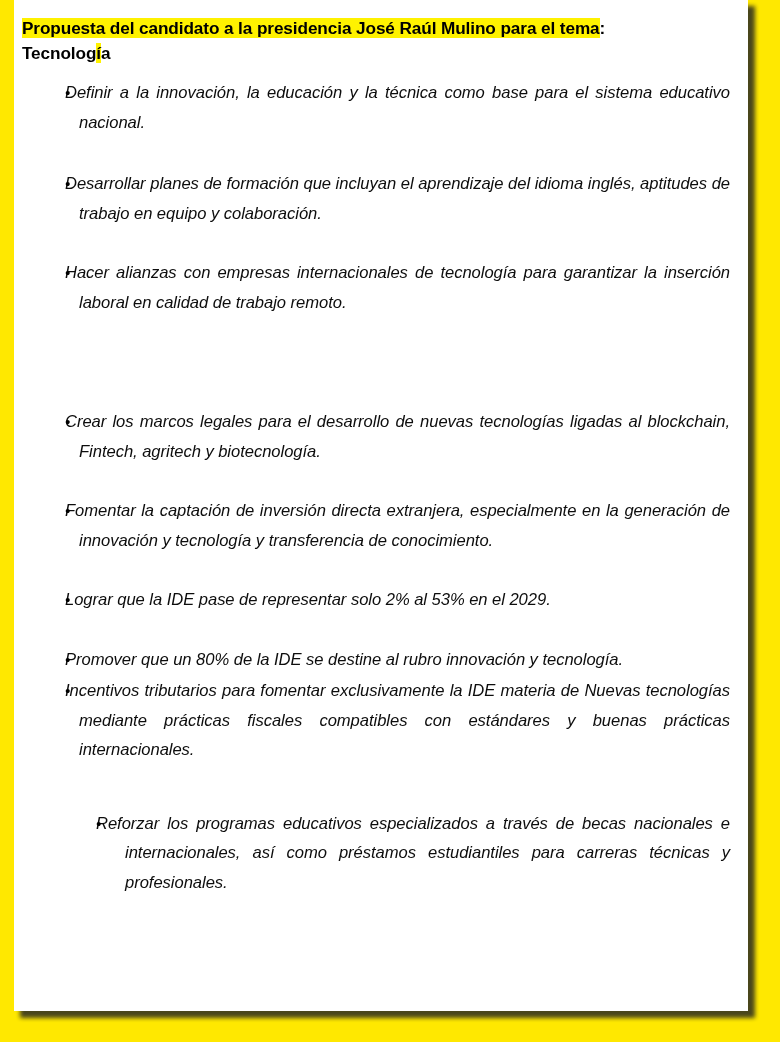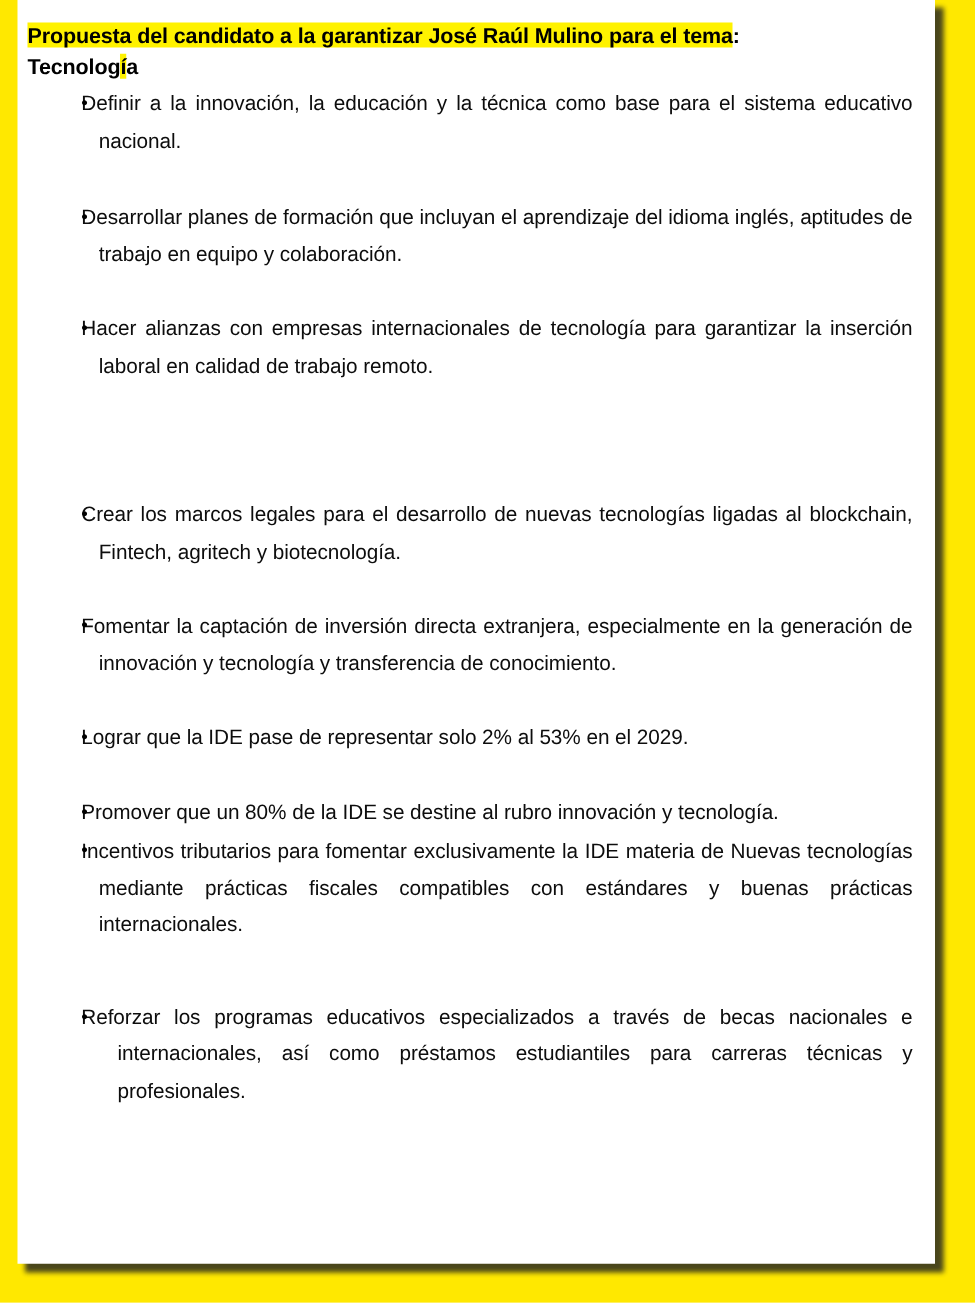--- a/index.html
+++ b/index.html
@@ -62,22 +62,23 @@
   .hl {
     background: #FFF200;
     box-decoration-break: clone;
     -webkit-box-decoration-break: clone;
   }
   .nohl { background: transparent; }
 
   #bullet-list {
     position: absolute;
     left: 0px;
-    top: 68px;
+    top: 78px;
     width: 734px;
+    font-style: italic;
   }
 
   .bullet-item {
     position: relative;
     padding-left: 65px;
     padding-right: 18px;
     font-size: 16.6px;
     line-height: 29.5px;
     color: #0d0d0d;
     text-align: justify;
@@ -92,20 +93,21 @@
     content: "\2022";
     position: absolute;
     left: 51px;
     top: 0;
     font-size: 15px;
     line-height: 29.5px;
     color: #000;
   }
   .bullet-item.wide-gap {
     padding-left: 80px;
+    margin-left: 31px;
   }
   .bullet-item.wide-gap > .btext {
     text-indent: -29px;
   }
   .bullet-item.wide-gap::before {
     left: 51px;
   }
 
   .gap-lg { height: 32px; }
   .gap-md { height: 30px; }
@@ -114,21 +116,21 @@
 </style>
 </head>
 <body>
 
 <div id="page">
 
   <div id="sheet-shadow"></div>
 
   <div id="sheet">
 
-    <h1 id="doc-title"><span class="hl">Propuesta del candidato a la garantizar José Raúl Mulino para el tema</span><span class="nohl">:</span><br><span>Tecnolog</span><span class="hl">í</span><span>a</span></h1>
+    <h1 id="doc-title"><span class="hl">Propuesta del candidato a la presidencia José Raúl Mulino para el tema</span><span class="nohl">:</span><br><span>Tecnolog</span><span class="hl">í</span><span>a</span></h1>
 
     <div id="bullet-list">
 
       <div class="bullet-item">
           <span class="btext">Definir a la innovación, la educación y la técnica como base para el sistema educativo nacional.</span>
         </div>
       <div class="gap-lg"></div>
 
       <div class="bullet-item">
           <span class="btext">Desarrollar planes de formación que incluyan el aprendizaje del idioma inglés, aptitudes de trabajo en equipo y colaboración.</span>

